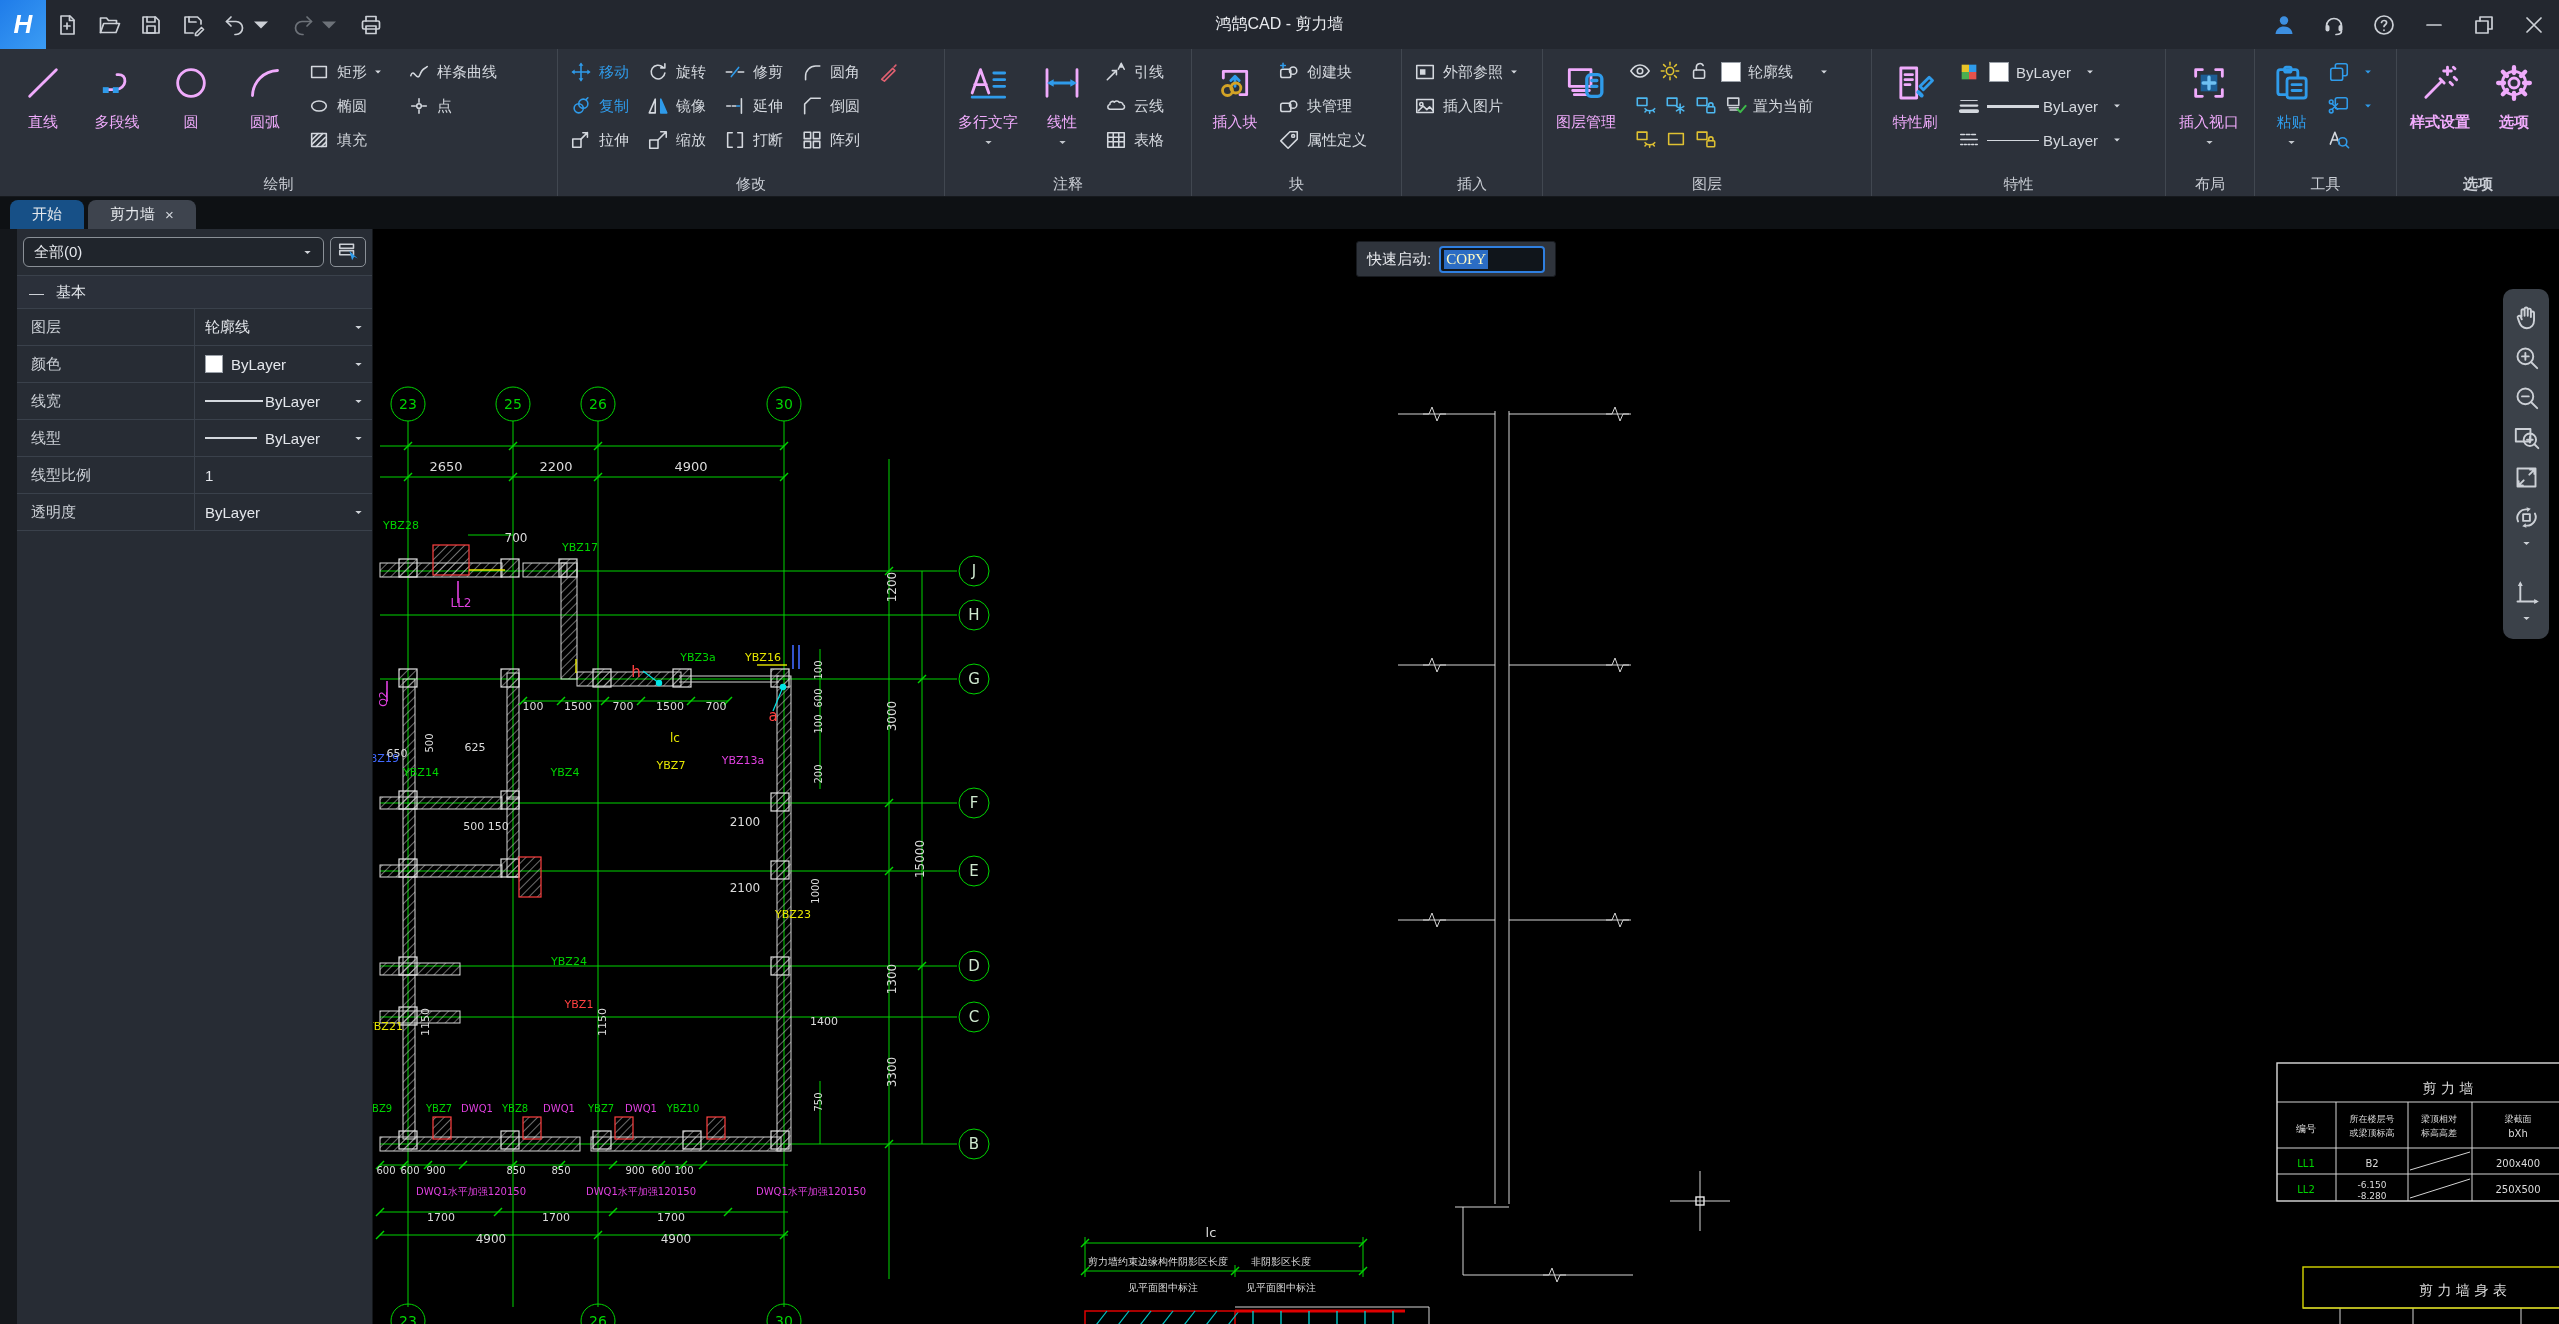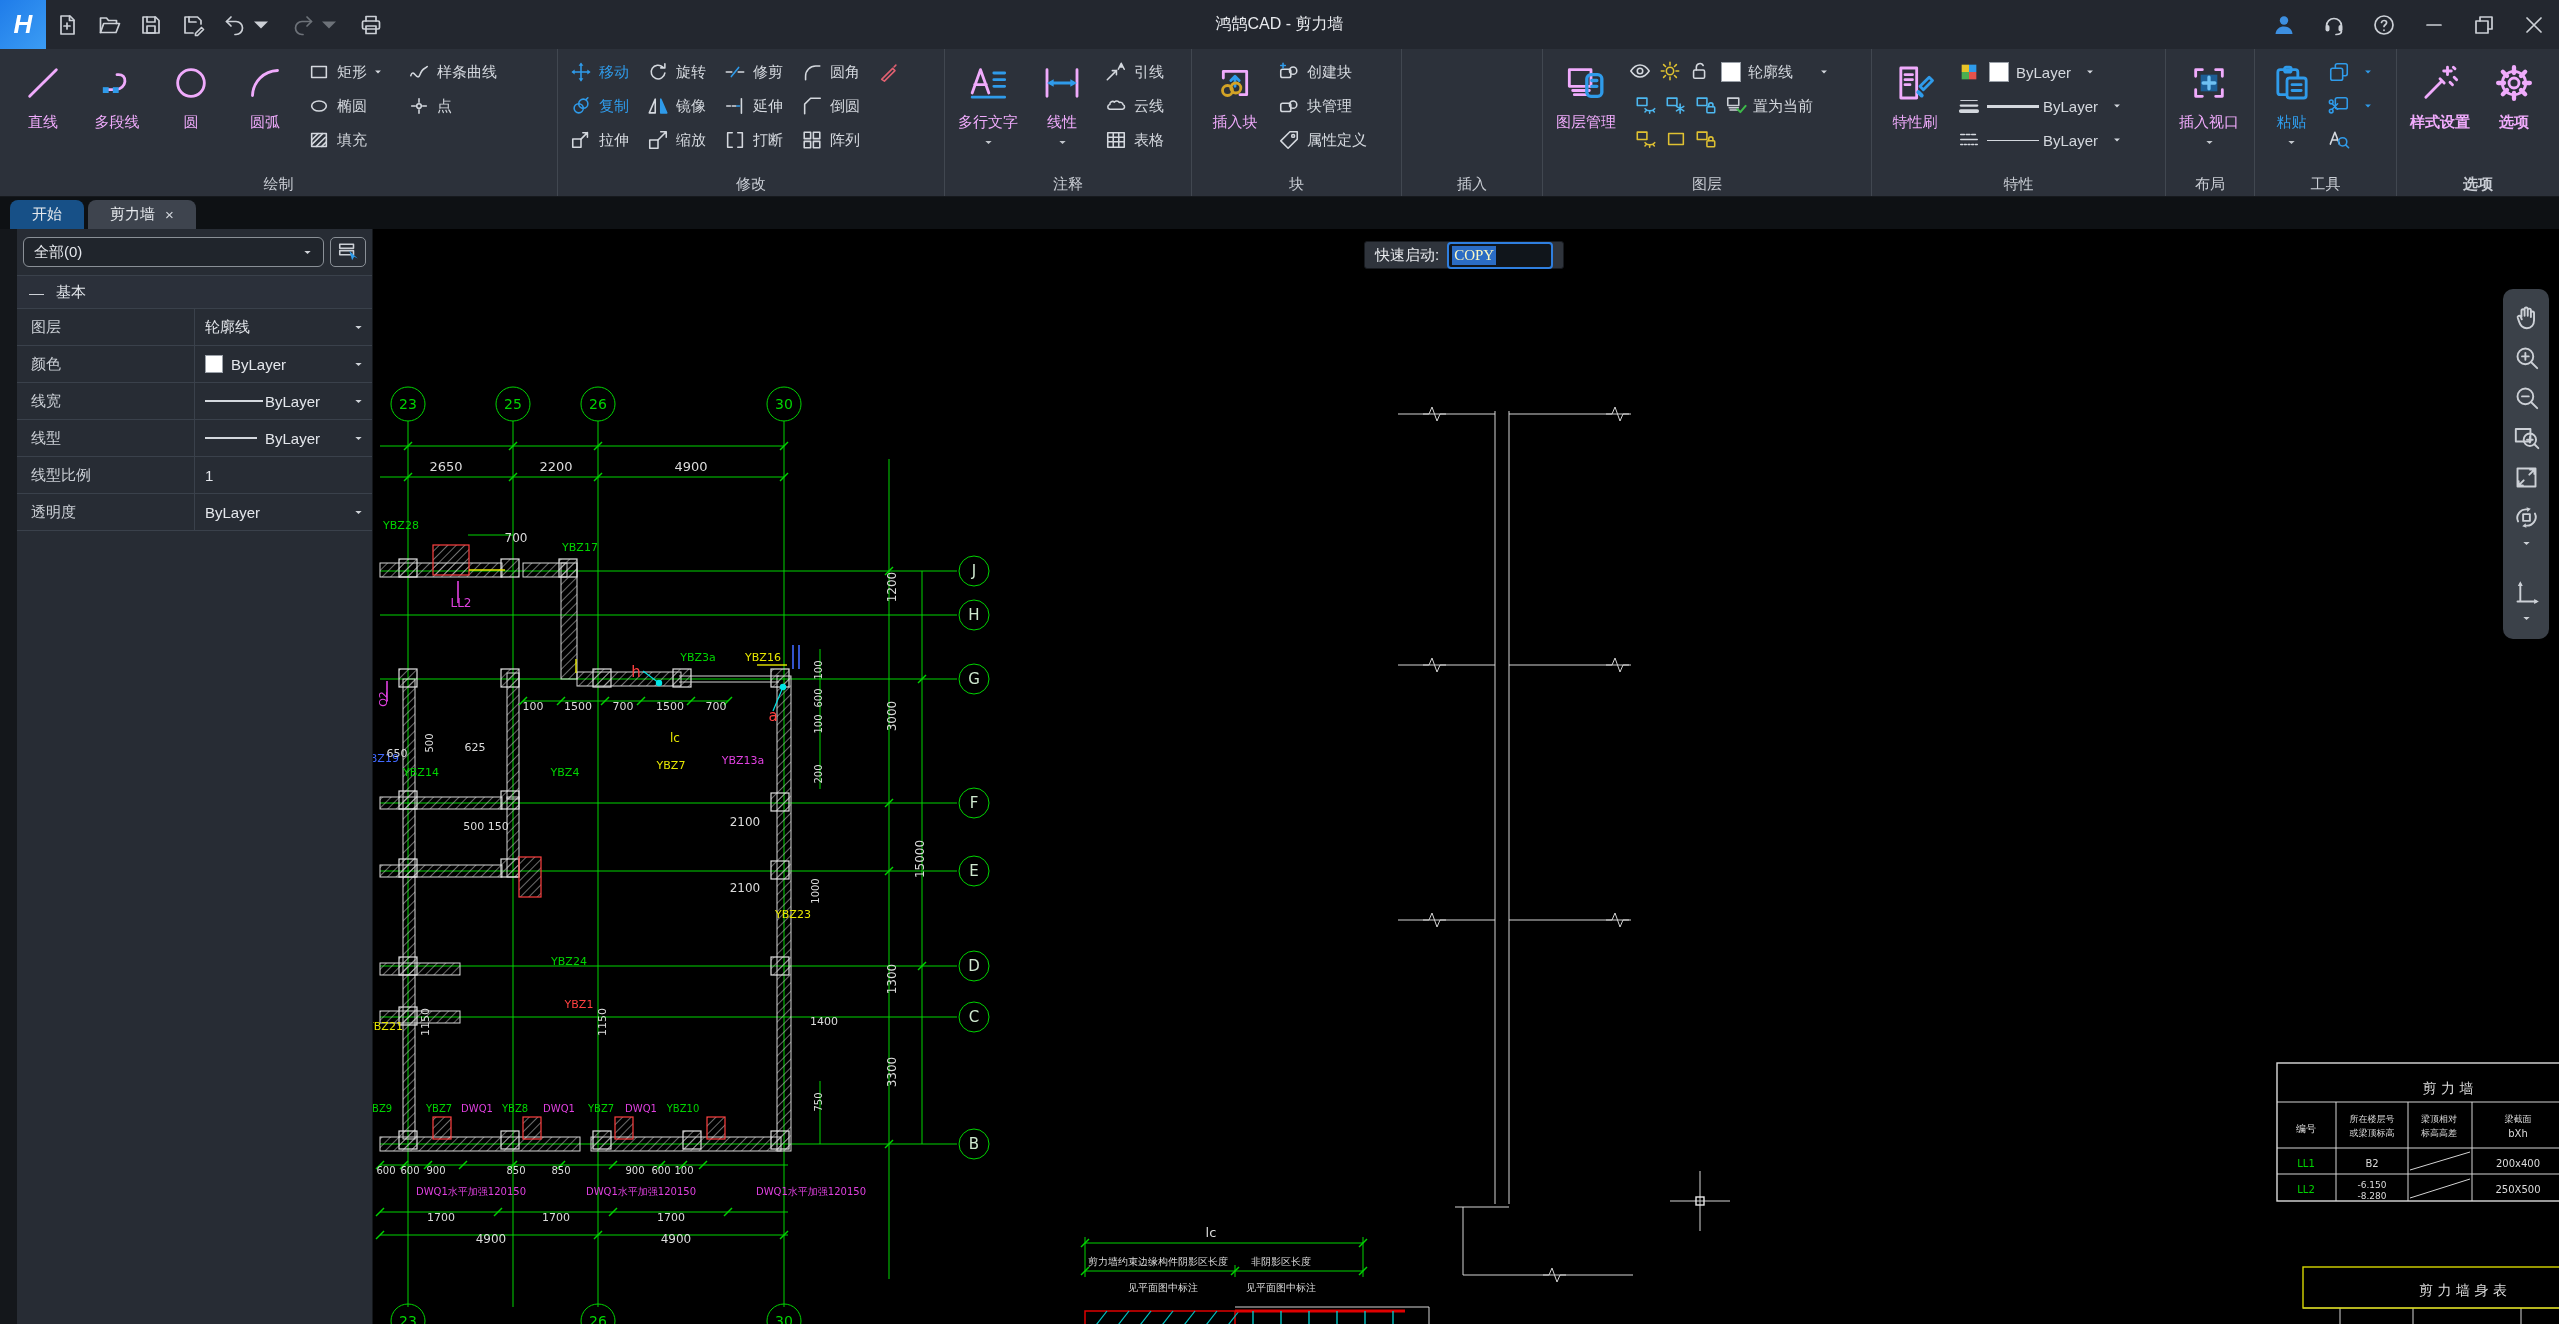--- a/index.html
+++ b/index.html
@@ -71,23 +71,23 @@
     border-right:1px solid #3a414b; }
   .ppValue { flex:1; display:flex; align-items:center; padding:0 8px 0 10px; color:#e4e7ec; }
   .ppValue .chev { margin-left:auto; width:11px; height:11px; color:#cfd3d8; }
   .ppValue .sw { width:18px; height:18px; background:#fff; border:1px solid #9aa0a8; margin-right:8px; }
   .ppValue .ln { height:2.4px; background:#d4d8de; width:58px; margin-right:2px; }
   .ppValue .ln.thin { height:1.4px; width:52px; margin-right:8px; }
 
   
   #canvas { position:relative; flex:1; background:#000; overflow:hidden; }
   #cad { position:absolute; left:0; top:0; }
-  #quickLaunch { position:absolute; left:983px; top:12px; height:28px; background:#2f343c;
+  #quickLaunch { position:absolute; left:983px; top:12px; height:36px; background:#2f343c;
     border:1px solid #171a1f; border-radius:3px; display:flex; align-items:center; padding:0 10px;
-    box-shadow:0 2px 6px rgba(0,0,0,.5);margin-left:8px; }
+    box-shadow:0 2px 6px rgba(0,0,0,.5); }
   #quickLaunch .qlabel { color:#e8eaee; font-size:15px; margin-right:8px; white-space:nowrap; }
   .ql-input { width:106px; height:27px; background:#10151b; border:2px solid #2f7fe0; border-radius:4px;
     display:flex; align-items:center; padding:0 3px; }
   .ql-input .sel { background:#2b6cc4; color:#fef9c3; font-size:15px; padding:1px 2px;font-family:Liberation Serif, serif; }
   #navbar { position:absolute; right:10px; top:60px; width:46px; background:#3b4149; border-radius:10px;
     padding:8px 0; display:flex; flex-direction:column; align-items:center; }
   .navbtn { width:40px; height:40px; display:flex; align-items:center; justify-content:center; color:#ccd0d6; }
   .navbtn svg { width:27px; height:27px; }
   .navchev { width:11px; height:11px; color:#ccd0d6; margin:1px 0 7px; }
   .navgap { height:16px; }
@@ -551,20 +551,48 @@
                   <circle cx="16.5" cy="7.5" r="1.6"></circle>
                 </g>
               </svg>
               <span>属性定义</span>
             </div>
           </div>
         </div>
         <div class="glabel">块</div>
       </div>
       <div class="rgroup" style="width: 141px;">
+        <div class="smallcols">
+          <div class="scol">
+            <div class="sbtn">
+              <svg viewBox="0 0 24 24">
+                <g stroke="currentColor" fill="none" stroke-width="1.7" stroke-linecap="round" stroke-linejoin="round">
+                  <rect x="3" y="5" width="18" height="14"></rect>
+                  <rect x="6.5" y="9" width="6" height="6" fill="currentColor" stroke="none"></rect>
+                </g>
+              </svg>
+              <span>外部参照</span>
+              <svg viewBox="0 0 24 24" class="schev">
+                <g stroke="currentColor" fill="none" stroke-width="1.7" stroke-linecap="round" stroke-linejoin="round">
+                  <path d="M5 8.5l7 7 7-7z" fill="currentColor" stroke="none"></path>
+                </g>
+              </svg>
+            </div>
+            <div class="sbtn">
+              <svg viewBox="0 0 24 24">
+                <g stroke="currentColor" fill="none" stroke-width="1.7" stroke-linecap="round" stroke-linejoin="round">
+                  <rect x="3" y="5" width="18" height="14"></rect>
+                  <circle cx="8" cy="10" r="1.8"></circle>
+                  <path d="M5 17l5-5 4 4 3-3 4 4"></path>
+                </g>
+              </svg>
+              <span>插入图片</span>
+            </div>
+          </div>
+        </div>
         <div class="glabel">插入</div>
       </div>
       <div class="rgroup" style="width: 329px;">
         <div class="bigbtn">
           <svg viewBox="0 0 24 24" class="main">
             <g stroke="currentColor" fill="none" stroke-width="1.7" stroke-linecap="round" stroke-linejoin="round">
               <rect x="2" y="4" width="13" height="10"></rect>
               <path d="M4 16.5h10M5 19h8"></path>
               <rect x="12.5" y="7" width="9" height="13" rx="2.5" stroke="#2f9bea" stroke-width="2"></rect>
               <path d="M15.5 10.5h3M15.5 14h3" stroke="#2f9bea" stroke-width="2"></path>

